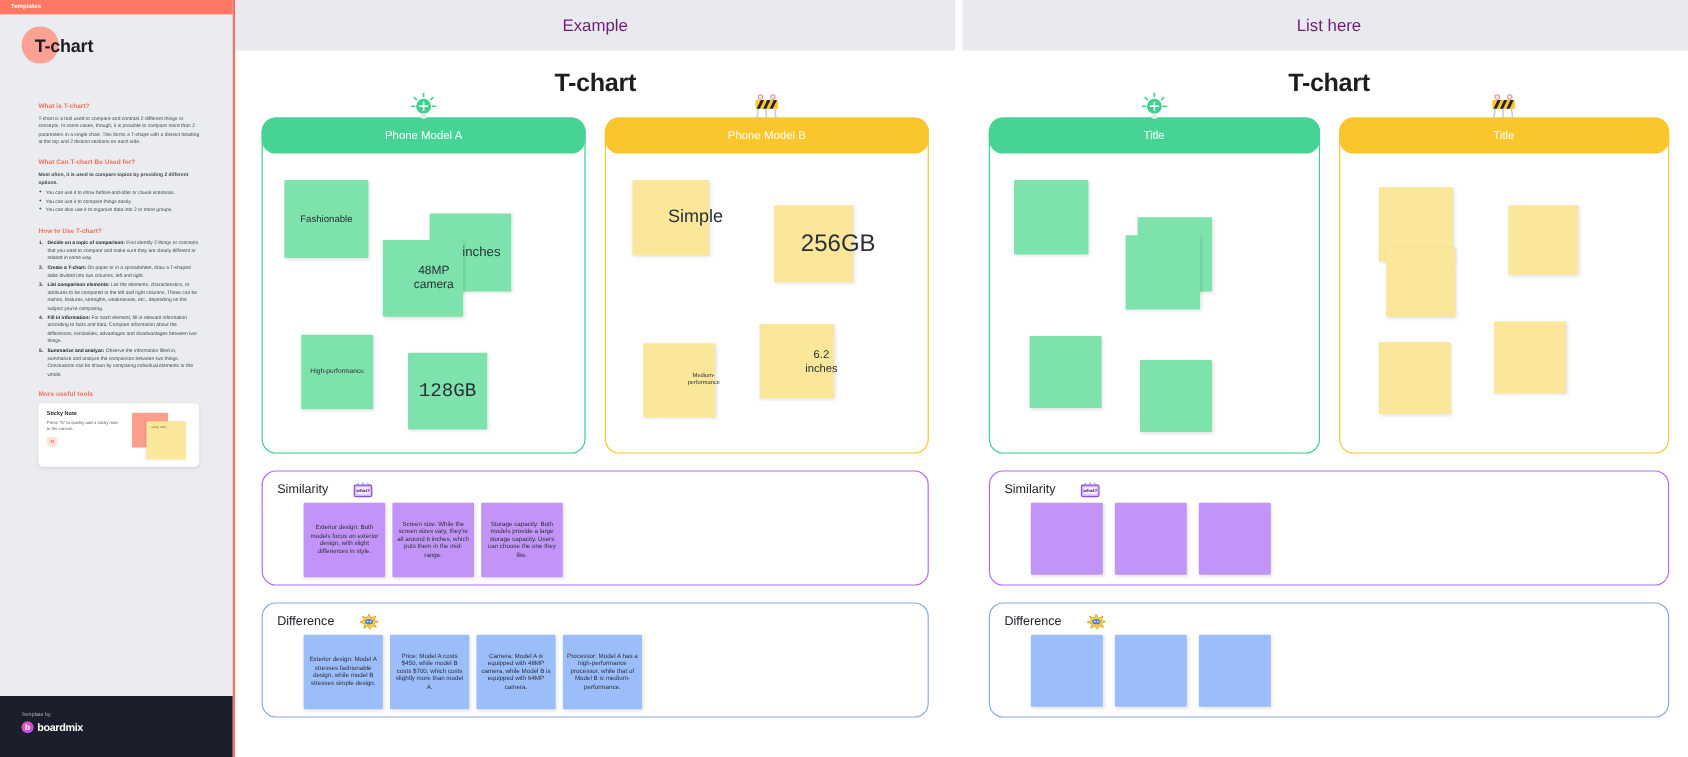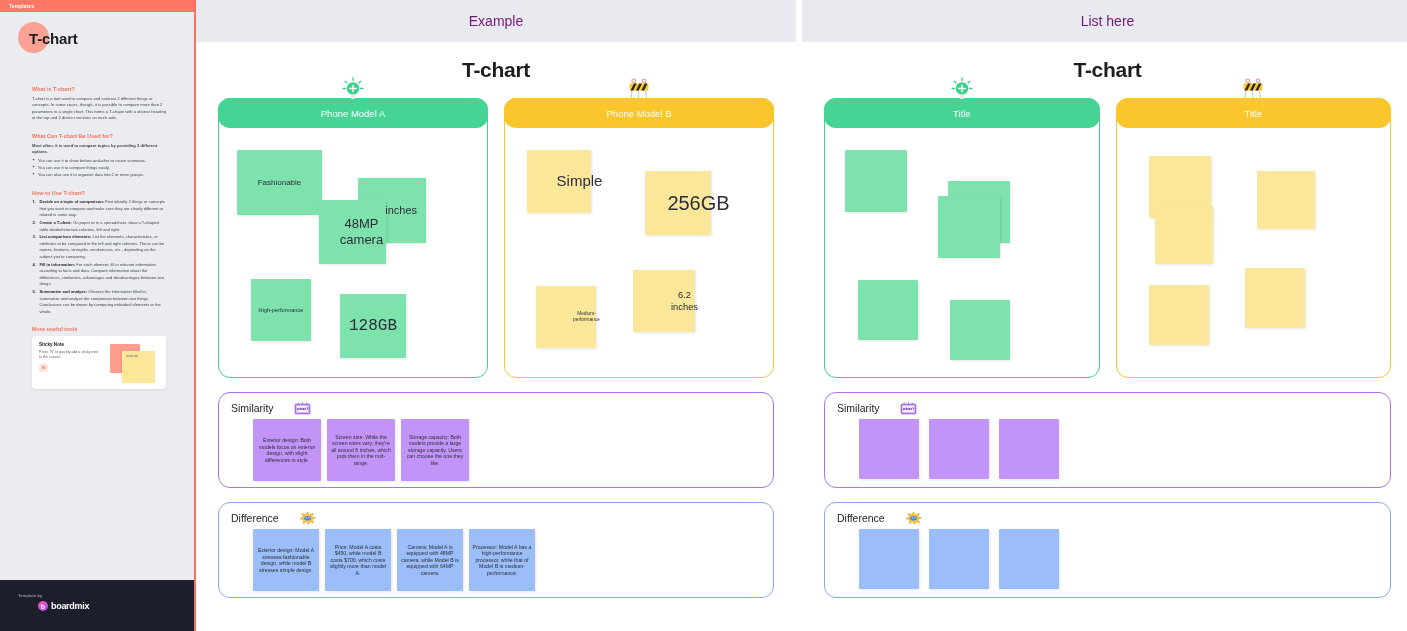--- a/index.html
+++ b/index.html
@@ -93,21 +93,21 @@
   }
   .tc-note-yellow span {
     display: block; font-size: 2.6px; color: #6a6a55; padding: 4px 0 0 4px;
   }
 
   .sidebar-footer {
     position: absolute; bottom: 0; left: 0; width: 194px; height: 51px;
     background: #1c1f2b; padding: 13px 0 0 18px;
   }
   .sf-label { font-size: 4.3px; color: #b9bcc6; margin-bottom: 3px; letter-spacing: .1px; }
-  .sf-brand { display: flex; align-items: flex-end; gap: 3px; margin-left: 20px; }
+  .sf-brand { display: flex; align-items: flex-end; gap: 3px; }
   .sf-logo {
     width: 10px; height: 10px; border-radius: 50%;
     background: linear-gradient(135deg,#ff4fa3 0%,#b14bff 100%);
     color: #fff; font-size: 7px; font-weight: bold;
     display: flex; align-items: center; justify-content: center;
     font-family: "Liberation Sans", sans-serif; line-height: 1;
   }
   .sf-name { font-size: 9px; font-weight: bold; color: #ffffff; letter-spacing: -.3px; }
 
   
@@ -261,23 +261,23 @@
                 <circle cx="13" cy="11.5" r="6.2" fill="#3ad18b"></circle>
                 <path d="M9.7 11.5h6.6M13 8.2v6.6" stroke="#fff" stroke-width="1.4" stroke-linecap="round"></path>
                 <rect x="10.6" y="17.6" width="4.8" height="4.4" rx="1.4" fill="#e8eaee"></rect>
               </svg>
             </div>
             <div class="col-card">
               <div class="col-head">
                 <span class="col-head-label">Phone Model A</span>
               </div>
               <div class="col-body">
-                <div class="note green" style="left:18px;top:22px;width:85px;height:65px;font-size:8px;">Fashionable</div>
+                <div class="note green" style="left:18px;top:22px;width:70px;height:65px;font-size:8px;">Fashionable</div>
                 <div class="note green" style="left:139px;top:50px;width:68px;height:65px;font-size:11px;">6.5 inches</div>
-                <div class="note green" style="left:100px;top:72px;width:67px;height:64px;font-size:13px;padding-left:21px;">48MP camera</div>
+                <div class="note green" style="left:100px;top:72px;width:67px;height:64px;font-size:10px;padding-left:21px;">48MP camera</div>
                 <div class="note green" style="left:32px;top:151px;width:60px;height:62px;font-size:5.6px;">High-performance</div>
                 <div class="note green" style="left:121px;top:166px;width:66px;height:64px;font-size:16px;font-family:Liberation Mono, monospace;">128GB</div>
               </div>
             </div>
           </div>
 
           <div class="col">
             <div class="col-icon">
               <svg viewBox="0 0 26 24" width="26" height="24">
                 <g stroke="#c9ccd4" stroke-width="1.3" stroke-linecap="round">

